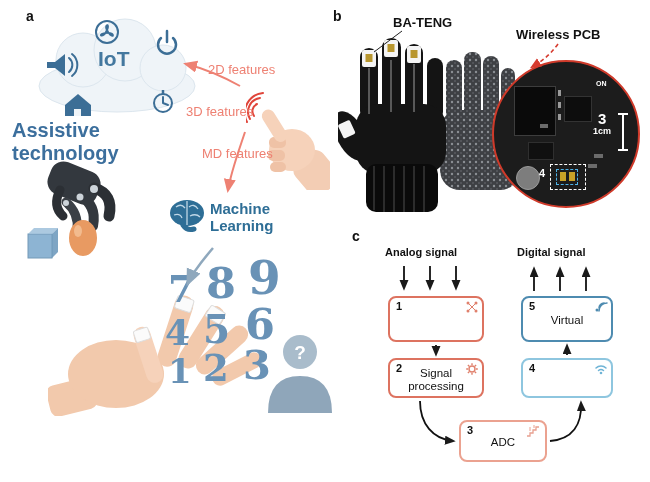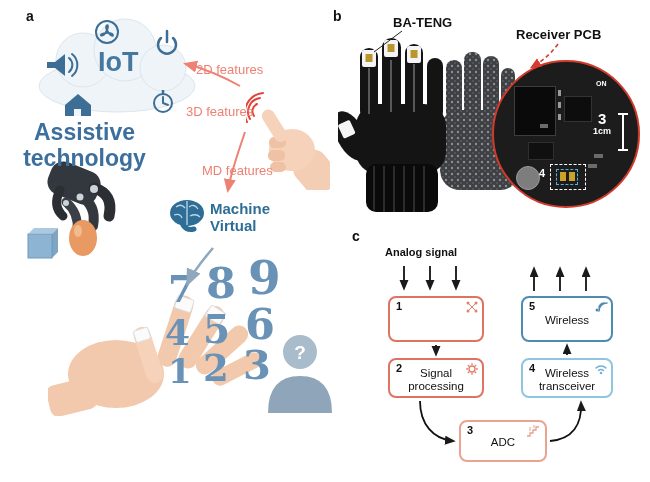--- a/index.html
+++ b/index.html
@@ -54,46 +54,46 @@
     <g>
       <path d="M30,93 l13,-11 13,11 v11 h-26 z" fill="#3c6e96"></path>
       <rect x="39" y="97" width="7" height="7" fill="#eff4f8"></rect>
     </g>
     <g>
       <line x1="128" y1="78" x2="128" y2="82" stroke="#3c6e96" stroke-width="2.5"></line>
       <circle cx="128" cy="91" r="9" stroke="#3c6e96" stroke-width="2" fill="none"></circle>
       <path d="M128,91 L128,85 M128,91 L133,93" stroke="#3c6e96" stroke-width="2" stroke-linecap="round"></path>
     </g>
   </svg>
-  <div class="abs" style="left:98px;top:47px;font-size:27px;font-weight:bold;color:#44789f;z-index:2">IoT</div>
-
-  <div class="abs blue-head pre" style="left:12px;top:119px;width:145px;font-size:23px;text-align:center;line-height:1.15;z-index:5">Assistive
+  <div class="abs" style="left:98px;top:47px;font-size:21px;font-weight:bold;color:#44789f;z-index:2">IoT</div>
+
+  <div class="abs blue-head pre" style="left:12px;top:119px;width:145px;font-size:20px;line-height:1.15;z-index:5">Assistive
 technology</div>
 
   <svg class="abs" style="left:20px;top:158px;z-index:1" width="118" height="108" viewBox="0 0 118 108">
     <rect x="28" y="8" width="52" height="34" rx="13" fill="#33383e" transform="rotate(22 54 25)"></rect>
     <path d="M74,30 q20,6 15,28" stroke="#2b2f34" stroke-width="11" fill="none" stroke-linecap="round"></path>
     <path d="M60,38 q17,9 13,30" stroke="#33383e" stroke-width="10" fill="none" stroke-linecap="round"></path>
     <path d="M46,44 q13,11 11,28" stroke="#3b4046" stroke-width="9" fill="none" stroke-linecap="round"></path>
     <path d="M40,32 q-8,16 3,26" stroke="#2b2f34" stroke-width="9" fill="none" stroke-linecap="round"></path>
     <circle cx="74" cy="31" r="4" fill="#ccd3d9"></circle>
     <circle cx="60" cy="39" r="3.5" fill="#ccd3d9"></circle>
     <circle cx="46" cy="45" r="3" fill="#ccd3d9"></circle>
     <ellipse cx="63" cy="80" rx="14" ry="18" fill="#e89a62"></ellipse>
     <ellipse cx="58" cy="73" rx="4" ry="6" fill="#f4c39a" opacity="0.8"></ellipse>
     <g>
       <rect x="8" y="76" width="24" height="24" fill="#7aa7cc" opacity="0.85" stroke="#5c88ab"></rect>
       <polygon points="8,76 14,70 38,70 32,76" fill="#9dc0da" opacity="0.85"></polygon>
       <polygon points="32,76 38,70 38,94 32,100" fill="#6795ba" opacity="0.85"></polygon>
     </g>
   </svg>
 
-  <div class="abs feature" style="left:196px;top:62px">2D features</div>
+  <div class="abs feature" style="left:208px;top:62px">2D features</div>
   <div class="abs feature" style="left:186px;top:104px">3D features</div>
-  <div class="abs feature" style="left:202px;top:163px">MD features</div>
+  <div class="abs feature" style="left:202px;top:146px">MD features</div>
 
   <svg class="abs" style="left:246px;top:92px;z-index:2" width="84" height="98" viewBox="0 0 84 98">
     <g>
       <path d="M11,12 A8,8 0 0 0 8,24" stroke="#e0453a" stroke-width="2" fill="none" stroke-linecap="round"></path>
       <path d="M14,6 A14,14 0 0 0 4,27" stroke="#e0453a" stroke-width="2" fill="none" stroke-linecap="round"></path>
       <path d="M17,1 A20,20 0 0 0 1,30" stroke="#e0453a" stroke-width="2" fill="none" stroke-linecap="round"></path>
     </g>
     <rect x="52" y="60" width="36" height="42" rx="11" fill="#f3cdb4" transform="rotate(-40 70 81)"></rect>
     <ellipse cx="46" cy="58" rx="23" ry="21" fill="#f6d2ba"></ellipse>
     <rect x="23" y="45" width="17" height="11" rx="5" fill="#efc2a6"></rect>
@@ -103,21 +103,21 @@
   </svg>
 
   <svg class="abs" style="left:168px;top:198px;z-index:2" width="38" height="36" viewBox="0 0 38 36">
     <ellipse cx="19" cy="15" rx="17" ry="13" fill="#2e6e96"></ellipse>
     <path d="M15,27 q4,6 11,4" stroke="#2e6e96" stroke-width="5" fill="none" stroke-linecap="round"></path>
     <path d="M19,3 v24" stroke="#cfe2ef" stroke-width="1.3" opacity="0.9"></path>
     <path d="M8,9 q5,-4 9,1 M21,9 q5,-4 9,2" stroke="#cfe2ef" stroke-width="1.3" fill="none" opacity="0.9"></path>
     <path d="M6,17 q6,-2 8,3 M22,18 q6,-3 10,1" stroke="#cfe2ef" stroke-width="1.3" fill="none" opacity="0.9"></path>
   </svg>
   <div class="abs mlblue pre" style="left:210px;top:200px">Machine
-Virtual</div>
+Learning</div>
 
   <svg class="abs" style="left:48px;top:290px;z-index:1" width="218" height="126" viewBox="0 0 218 126">
     <rect x="0" y="92" width="48" height="32" rx="8" fill="#f2c9ac" transform="rotate(-14 20 108)"></rect>
     <ellipse cx="68" cy="84" rx="48" ry="34" fill="#f2c9ac"></ellipse>
     <rect x="118" y="4" width="19" height="74" rx="9.5" fill="#f2c9ac" transform="rotate(18 127 41)"></rect>
     <rect x="144" y="12" width="19" height="70" rx="9.5" fill="#f2c9ac" transform="rotate(32 153 47)"></rect>
     <rect x="165" y="28" width="18" height="64" rx="9" fill="#f2c9ac" transform="rotate(48 174 60)"></rect>
     <rect x="181" y="52" width="16" height="54" rx="8" fill="#f2c9ac" transform="rotate(63 189 79)"></rect>
     <rect x="92" y="36" width="17" height="58" rx="8.5" fill="#f6d2ba" transform="rotate(-18 100 65)"></rect>
     <g>
@@ -139,21 +139,21 @@
 
   <svg class="abs" style="left:262px;top:328px;z-index:2" width="72" height="85" viewBox="0 0 72 85">
     <circle cx="38" cy="24" r="17" fill="#a9bccb"></circle>
     <path d="M6,85 Q6,48 38,48 Q70,48 70,85 Z" fill="#8fa6ba"></path>
     <text x="38" y="31" font-size="19" font-weight="bold" fill="#ffffff" text-anchor="middle" font-family="Liberation Sans, sans-serif">?</text>
   </svg>
 
 
   <div class="abs panel-label" style="left:333px;top:8px">b</div>
   <div class="abs btxt" style="left:393px;top:15px">BA-TENG</div>
-  <div class="abs btxt" style="left:516px;top:27px">Receiver PCB</div>
+  <div class="abs btxt" style="left:516px;top:27px">Wireless PCB</div>
 
   <svg class="abs" style="left:426px;top:52px;z-index:1" width="100" height="145" viewBox="0 0 100 145">
     <defs>
       <pattern id="spk" width="6" height="6" patternUnits="userSpaceOnUse">
         <rect width="6" height="6" fill="#3e4044"></rect>
         <circle cx="2" cy="2" r="1.2" fill="#8b8f94"></circle>
         <circle cx="5" cy="5" r="0.8" fill="#6a6e73"></circle>
       </pattern>
     </defs>
     <rect x="20" y="8" width="16" height="62" rx="8" fill="url(#spk)"></rect>
@@ -203,20 +203,21 @@
     <div class="w" style="left:99px;top:64px;font-size:9px">1cm</div>
     <div class="abs" style="left:56px;top:102px;width:36px;height:26px;border:1px dashed #fff"></div>
     <div class="abs" style="left:62px;top:107px;width:22px;height:16px;border:1px dashed #4fb3e8"></div>
     <div class="abs" style="left:66px;top:110px;width:6px;height:9px;background:#c9a227"></div>
     <div class="abs" style="left:75px;top:110px;width:6px;height:9px;background:#c9a227"></div>
     <div class="w" style="left:45px;top:105px;font-size:11px;font-weight:bold">4</div>
   </div>
 
   <div class="abs panel-label" style="left:352px;top:228px">c</div>
   <div class="abs sigtxt" style="left:385px;top:246px">Analog signal</div>
+  <div class="abs sigtxt" style="left:517px;top:246px">Digital signal</div>
 
   <div class="cbox" style="left:388px;top:296px;width:96px;height:46px;border:2px solid #dd7360">
     <span class="num">1</span>
     <svg class="bicon" width="14" height="14" viewBox="0 0 14 14">
       <circle cx="3" cy="3" r="1.5" fill="#e0806c"></circle>
         <circle cx="11" cy="3" r="1.5" fill="#e0806c"></circle>
       <circle cx="3" cy="11" r="1.5" fill="#e0806c"></circle>
         <circle cx="11" cy="11" r="1.5" fill="#e0806c"></circle>
       <path d="M3,3 L11,11 M11,3 L3,11" stroke="#e0806c" stroke-width="1"></path>
     </svg>
@@ -239,30 +240,29 @@
     </svg>
     <span>ADC</span>
   </div>
 
   <div class="cbox" style="left:521px;top:358px;width:92px;height:40px;border:2px solid #8ec6df">
     <span class="num">4</span>
     <svg class="bicon" width="14" height="13" viewBox="0 0 14 13">
       <path d="M2,6 a7,7 0 0 1 10,0 M4.5,8.5 a3.8,3.8 0 0 1 5,0" stroke="#6fb4d6" stroke-width="1.5" fill="none" stroke-linecap="round"></path>
       <circle cx="7" cy="11" r="1.3" fill="#6fb4d6"></circle>
     </svg>
-    <span>Wireless transceiver</span>
   </div>
 
   <div class="cbox" style="left:521px;top:296px;width:92px;height:46px;border:2px solid #4e8bb0">
     <span class="num">5</span>
     <svg class="bicon" width="15" height="13" viewBox="0 0 15 13">
       <circle cx="4" cy="10" r="1.5" fill="#4e8bb0"></circle>
       <path d="M6,8 a5 5 0 0 1 5,-5 M6,11 a8 8 0 0 1 8,-8" stroke="#4e8bb0" stroke-width="1.5" fill="none" stroke-linecap="round"></path>
     </svg>
-    <span>Wireless</span>
+    <span>Virtual</span>
   </div>
 
   <svg class="abs" style="left:0;top:0;z-index:4;pointer-events:none" width="650" height="482" viewBox="0 0 650 482">
     <defs>
       <marker id="mS" markerWidth="8" markerHeight="8" refX="5.5" refY="3" orient="auto">
           <path d="M0,0 L7,3 L0,6 Z" fill="#ee8173"></path>
         </marker>
       <marker id="mG" markerWidth="8" markerHeight="8" refX="5.5" refY="3" orient="auto">
           <path d="M0,0 L7,3 L0,6 Z" fill="#8fa8bd"></path>
         </marker>

